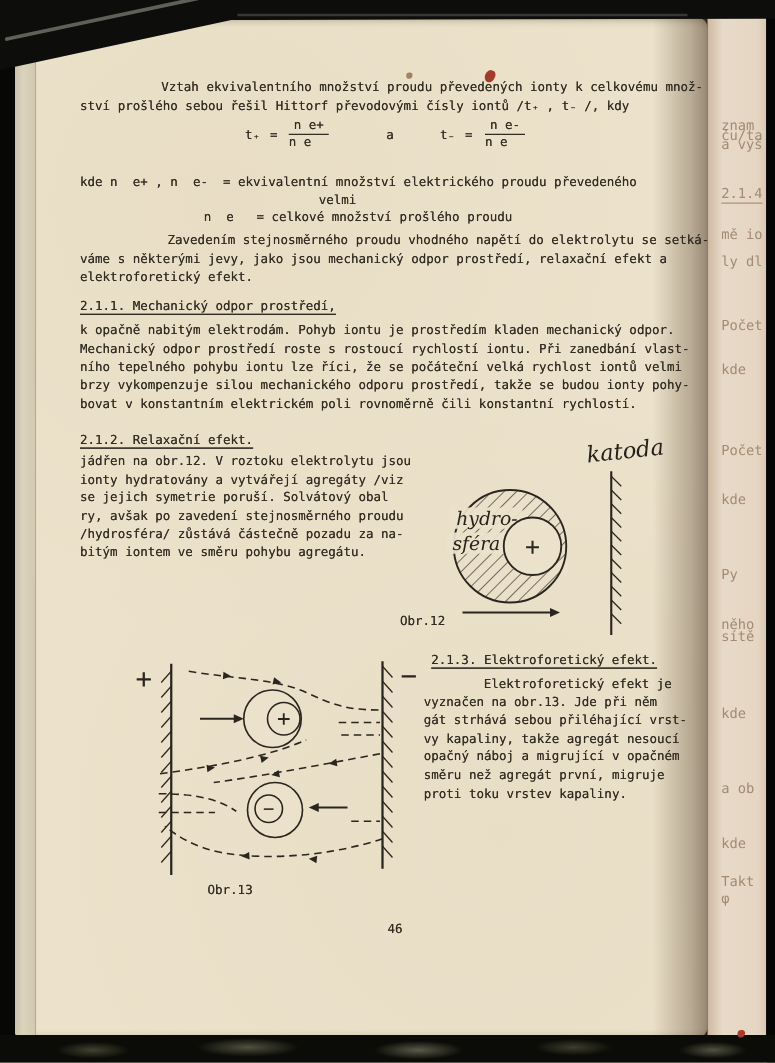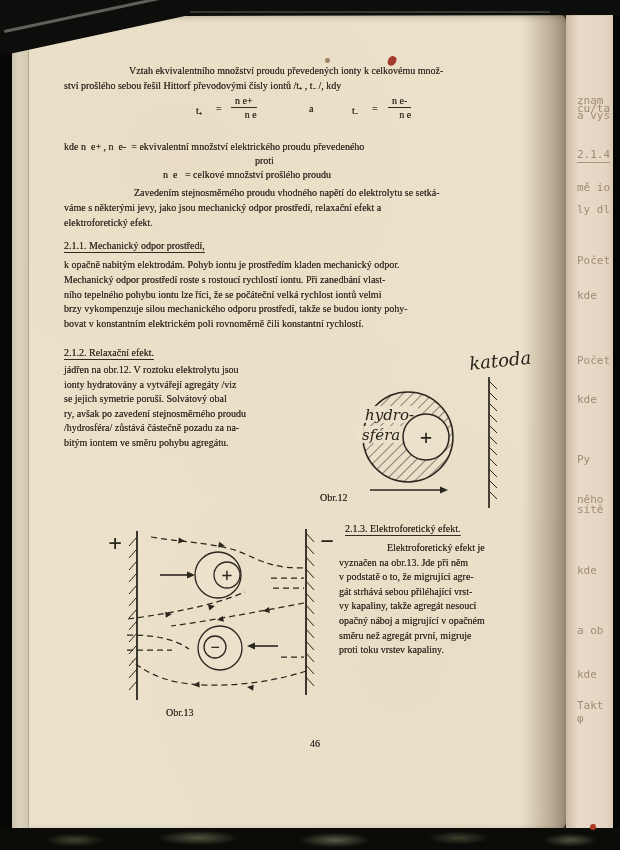--- a/index.html
+++ b/index.html
@@ -52,32 +52,32 @@
       radial-gradient(42px 9px at 74% 45%, #3d3e2d 0%, transparent 75%),
       radial-gradient(36px 9px at 92% 55%, #515241 0%, transparent 75%);
     background-color:#0b0b07;
   }
   .speck-red{position:absolute;border-radius:50% 40% 55% 45%;}
   .speck1{left:388px;top:56px;width:8px;height:10px;background:#a43a2c;transform:rotate(20deg);}
   .speck2{left:590px;top:824px;width:6px;height:6px;background:#b03a28;}
   .speck3{left:325px;top:58px;width:5px;height:5px;background:#8d6c4c;opacity:.8;}
 
   
-  .tw{position:absolute;color:#312b22;font-size:10px;letter-spacing:0;text-shadow:0 0 .5px rgba(49,43,34,.8);font-family:Liberation Serif, serif;}
+  .tw{position:absolute;color:#312b22;font-size:10px;letter-spacing:0;text-shadow:0 0 .5px rgba(49,43,34,.8);}
   .para .line{height:14.8px;line-height:14.8px;white-space:pre;}
   .lh145 .line{height:14.5px;line-height:14.5px;}
   .lh146 .line{height:14.6px;line-height:14.6px;}
   .ind65{padding-left:65px;}
   .ind70{padding-left:70px;}
   .ind75{padding-left:75px;}
   .ind48{padding-left:48px;}
   .heading{white-space:pre;text-decoration:underline;text-underline-offset:3px;text-decoration-thickness:1.1px;}
   .floatline{white-space:pre;}
   .formula-item{position:absolute;white-space:pre;}
-  .frac{position:absolute;text-align:right;}
+  .frac{position:absolute;text-align:left;}
   .frac .num{border-bottom:1.3px solid #312b22;padding:0 4px 1px;white-space:pre;}
   .frac .den{padding-top:1px;white-space:pre;}
 
   
   svg text.tw-sign{font-family:"DejaVu Sans Mono",monospace;fill:#2a251e;}
   svg text.hand{font-family:"DejaVu Serif","Liberation Serif",serif;font-style:italic;fill:#26211b;}
 
   
   .frag{position:absolute;left:11px;font-size:11px;color:#a28b72;white-space:pre;filter:blur(.35px);}
   .frag-u{border-bottom:1px solid #ab937a;padding-bottom:1px;}
@@ -132,21 +132,21 @@
   <span class="tw formula-item" style="left:309px;top:103px">a</span>
   <span class="tw formula-item" style="left:352px;top:103px">t₋</span>
   <span class="tw formula-item" style="left:372px;top:103px">=</span>
   <div class="tw frac" style="left:388px;top:95px">
     <div class="num">n e-</div>
     <div class="den">n e</div>
   </div>
 </div>
 
 <div class="tw floatline" style="left:64px;top:141px">kde n  e+ , n  e-  = ekvivalentní množství elektrického proudu převedeného</div>
-<div class="tw floatline" style="left:255px;top:155px">proti</div>
+<div class="tw floatline" style="left:255px;top:155px">velmi</div>
 <div class="tw floatline" style="left:163px;top:169px">n  e   = celkové množství prošlého proudu</div>
 
 <div class="tw para" style="left:64px;top:186px;width:500px">
   <div class="line ind70">Zavedením stejnosměrného proudu vhodného napětí do elektrolytu se setká-</div>
   <div class="line">váme s některými jevy, jako jsou mechanický odpor prostředí, relaxační efekt a</div>
   <div class="line">elektroforetický efekt.</div>
 </div>
 
 <div class="tw heading" style="left:64px;top:240px">2.1.1. Mechanický odpor prostředí,</div>
 
@@ -202,21 +202,20 @@
     <polygon points="-8,-3.6 0,0 -8,3.6" fill="#2a251e" transform="translate(98,143)"></polygon>
   </g>
 </svg>
 <div class="tw floatline" style="left:320px;top:492px">Obr.12</div>
 
 <div class="tw heading" style="left:345px;top:523px">2.1.3. Elektroforetický efekt.</div>
 
 <div class="tw para lh146" style="left:339px;top:541px;width:222px">
   <div class="line ind48">Elektroforetický efekt je</div>
   <div class="line">vyznačen na obr.13. Jde při něm</div>
-  <div class="line">v podstatě o to, že migrující agre-</div>
   <div class="line">gát strhává sebou přiléhající vrst-</div>
   <div class="line">vy kapaliny, takže agregát nesoucí</div>
   <div class="line">opačný náboj a migrující v opačném</div>
   <div class="line">směru než agregát první, migruje</div>
   <div class="line">proti toku vrstev kapaliny.</div>
 </div>
 
 <svg style="position:absolute;left:75px;top:523px" width="335" height="200" viewBox="0 0 335 200">
   <g stroke="#2a251e" fill="none">
 

